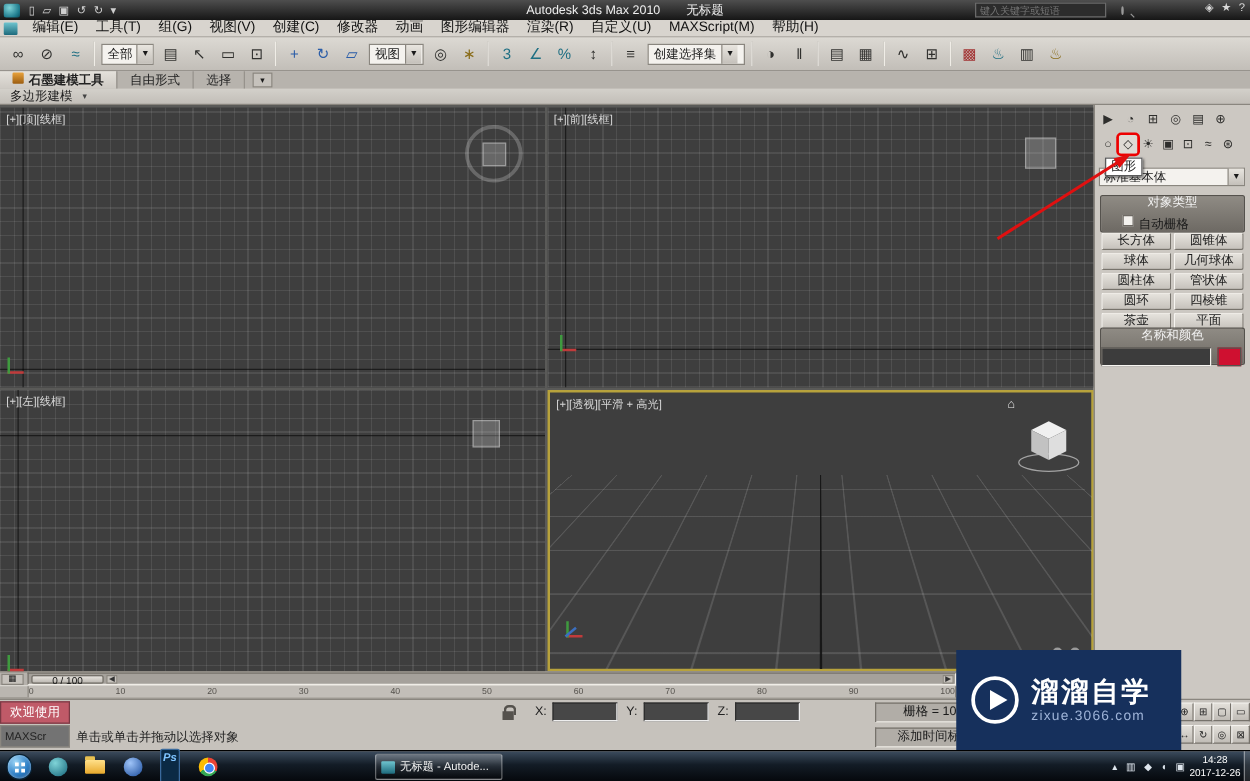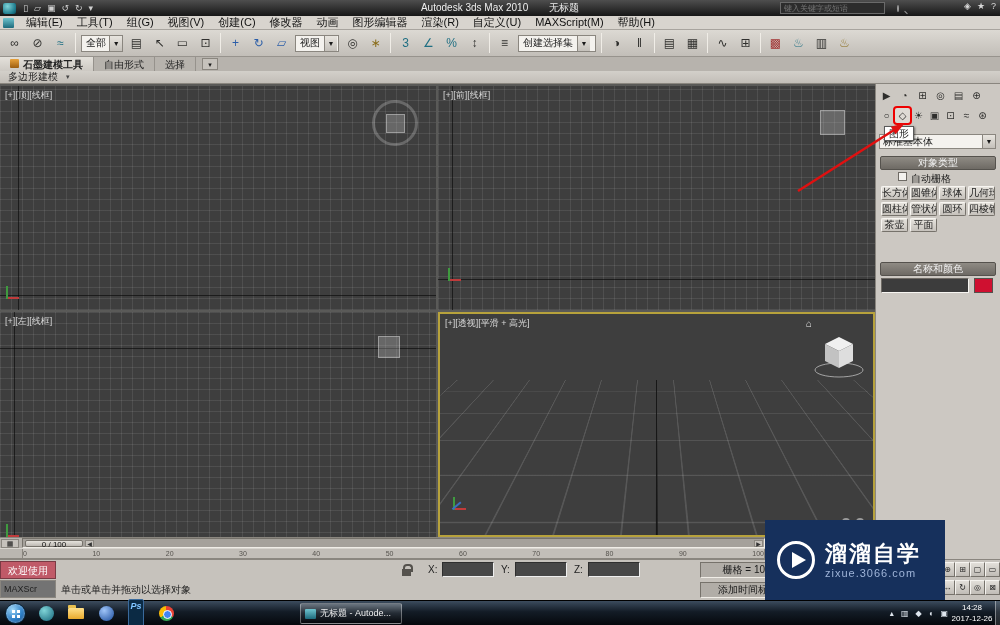--- a/index.html
+++ b/index.html
@@ -96,26 +96,26 @@
   .cp-ico { width:15px; height:15px; display:inline-flex; align-items:center; justify-content:center;
     font-size:10px; color:#2e2e2c; border:1px solid transparent; border-radius:2px; }
   .cp-ico.hl { box-shadow:0 0 0 2px #e00; background:#dedad4; }
   #cp-tooltip { position:absolute; left:8px; top:42px; background:#fff; border:1px solid #5a5a5a;
     font-size:10px; padding:0 4px; line-height:13px; box-shadow:1px 1px 2px rgba(0,0,0,0.5); z-index:6; }
   .cp-dd { position:absolute; left:3px; right:4px; top:50px; height:15px; background:#f4f2ee;
     border:1px solid #8a867f; display:flex; align-items:center; font-size:10px; }
   .cp-dd .val { flex:1; padding:0 3px; }
   .cp-dd .arr { width:13px; height:100%; background:linear-gradient(#e8e5df,#c4c0ba);
     border-left:1px solid #8a867f; font-size:7px; display:flex; align-items:center; justify-content:center; }
-  .rollout-h { position:absolute; left:4px; right:4px; height:14px; border:1px solid #55524d; border-radius:2px;
+  .rollout-h { position:absolute; left:4px; right:4px; height:30px; border:1px solid #55524d; border-radius:2px;
     background:linear-gradient(#8f8b84,#6e6a64); color:#f2f2f2; font-size:10px; text-align:center; line-height:12px; }
   .cp-check { position:absolute; left:22px; display:flex; align-items:flex-start; gap:4px; font-size:10px; }
   .cp-check .box { width:9px; height:9px; background:#f4f2ee; border:1px solid #6e6a64; }
   #obj-btns { position:absolute; left:5px; right:5px; top:102px; display:grid;
-    grid-template-columns:1fr 1fr 1fr 1fr; gap:2px; }
+    grid-template-columns:1fr 1fr; gap:2px; }
   .obj-btn { height:14px; font-size:10px; line-height:12px; text-align:center;
     background:linear-gradient(#e6e3dd,#c6c2bc); border:1px solid; border-color:#f7f5f1 #76726b #76726b #f7f5f1;
     border-radius:2px; overflow:hidden; white-space:nowrap; }
   #name-field { position:absolute; left:5px; top:194px; width:88px; height:15px; background:#3c3c3c;
     border:1px solid; border-color:#6e6a64 #f7f5f1 #f7f5f1 #6e6a64; }
   #color-swatch { position:absolute; left:98px; top:194px; width:19px; height:15px; background:#cf1030;
     border:1px solid #55524d; }
 
   
   #timeline { position:absolute; left:0; top:537px; width:875px; height:11px; background:#b6b2ac;

